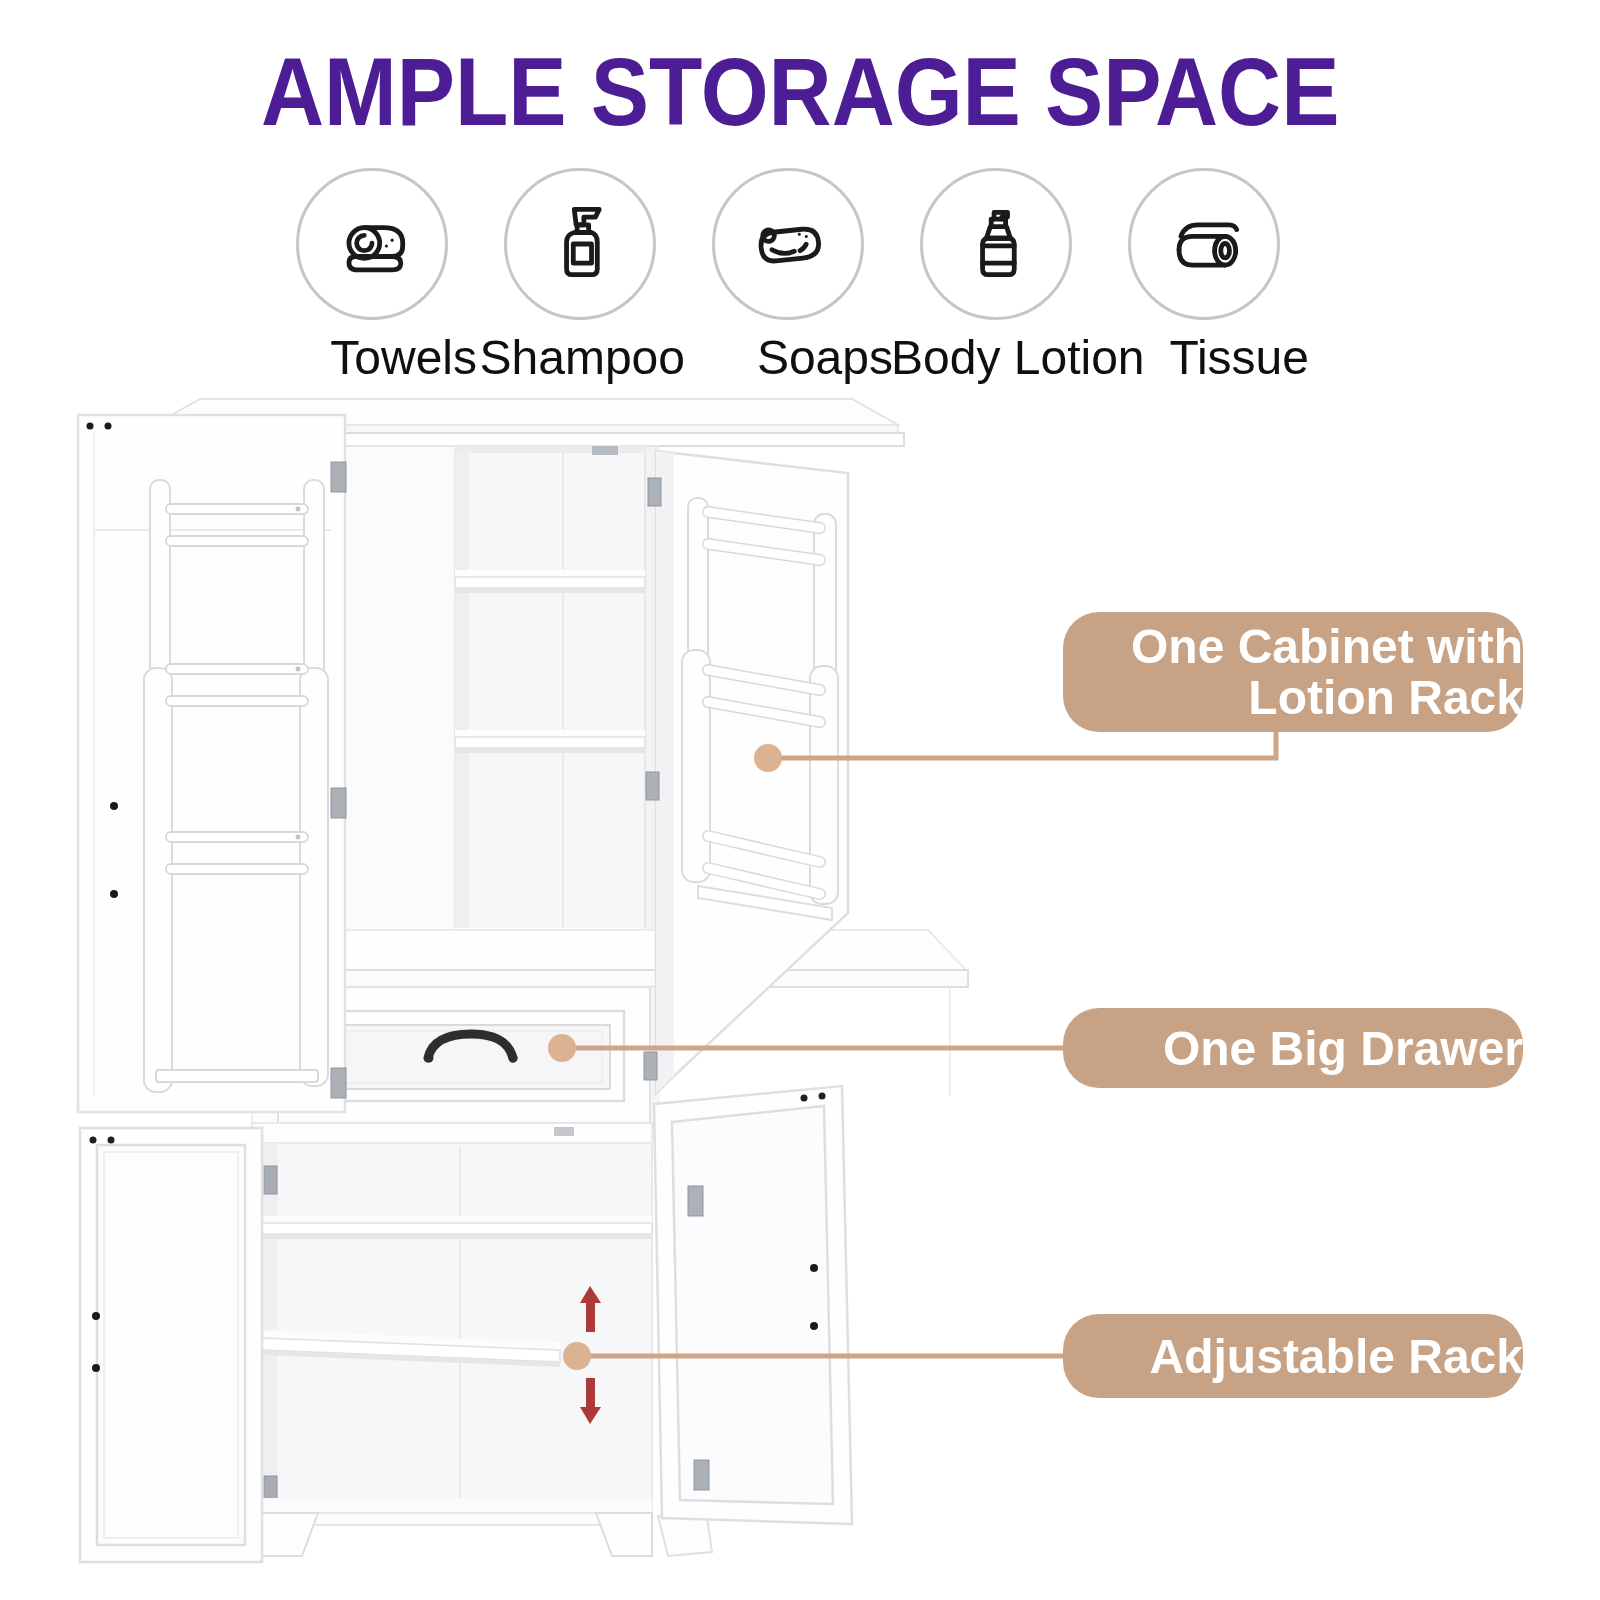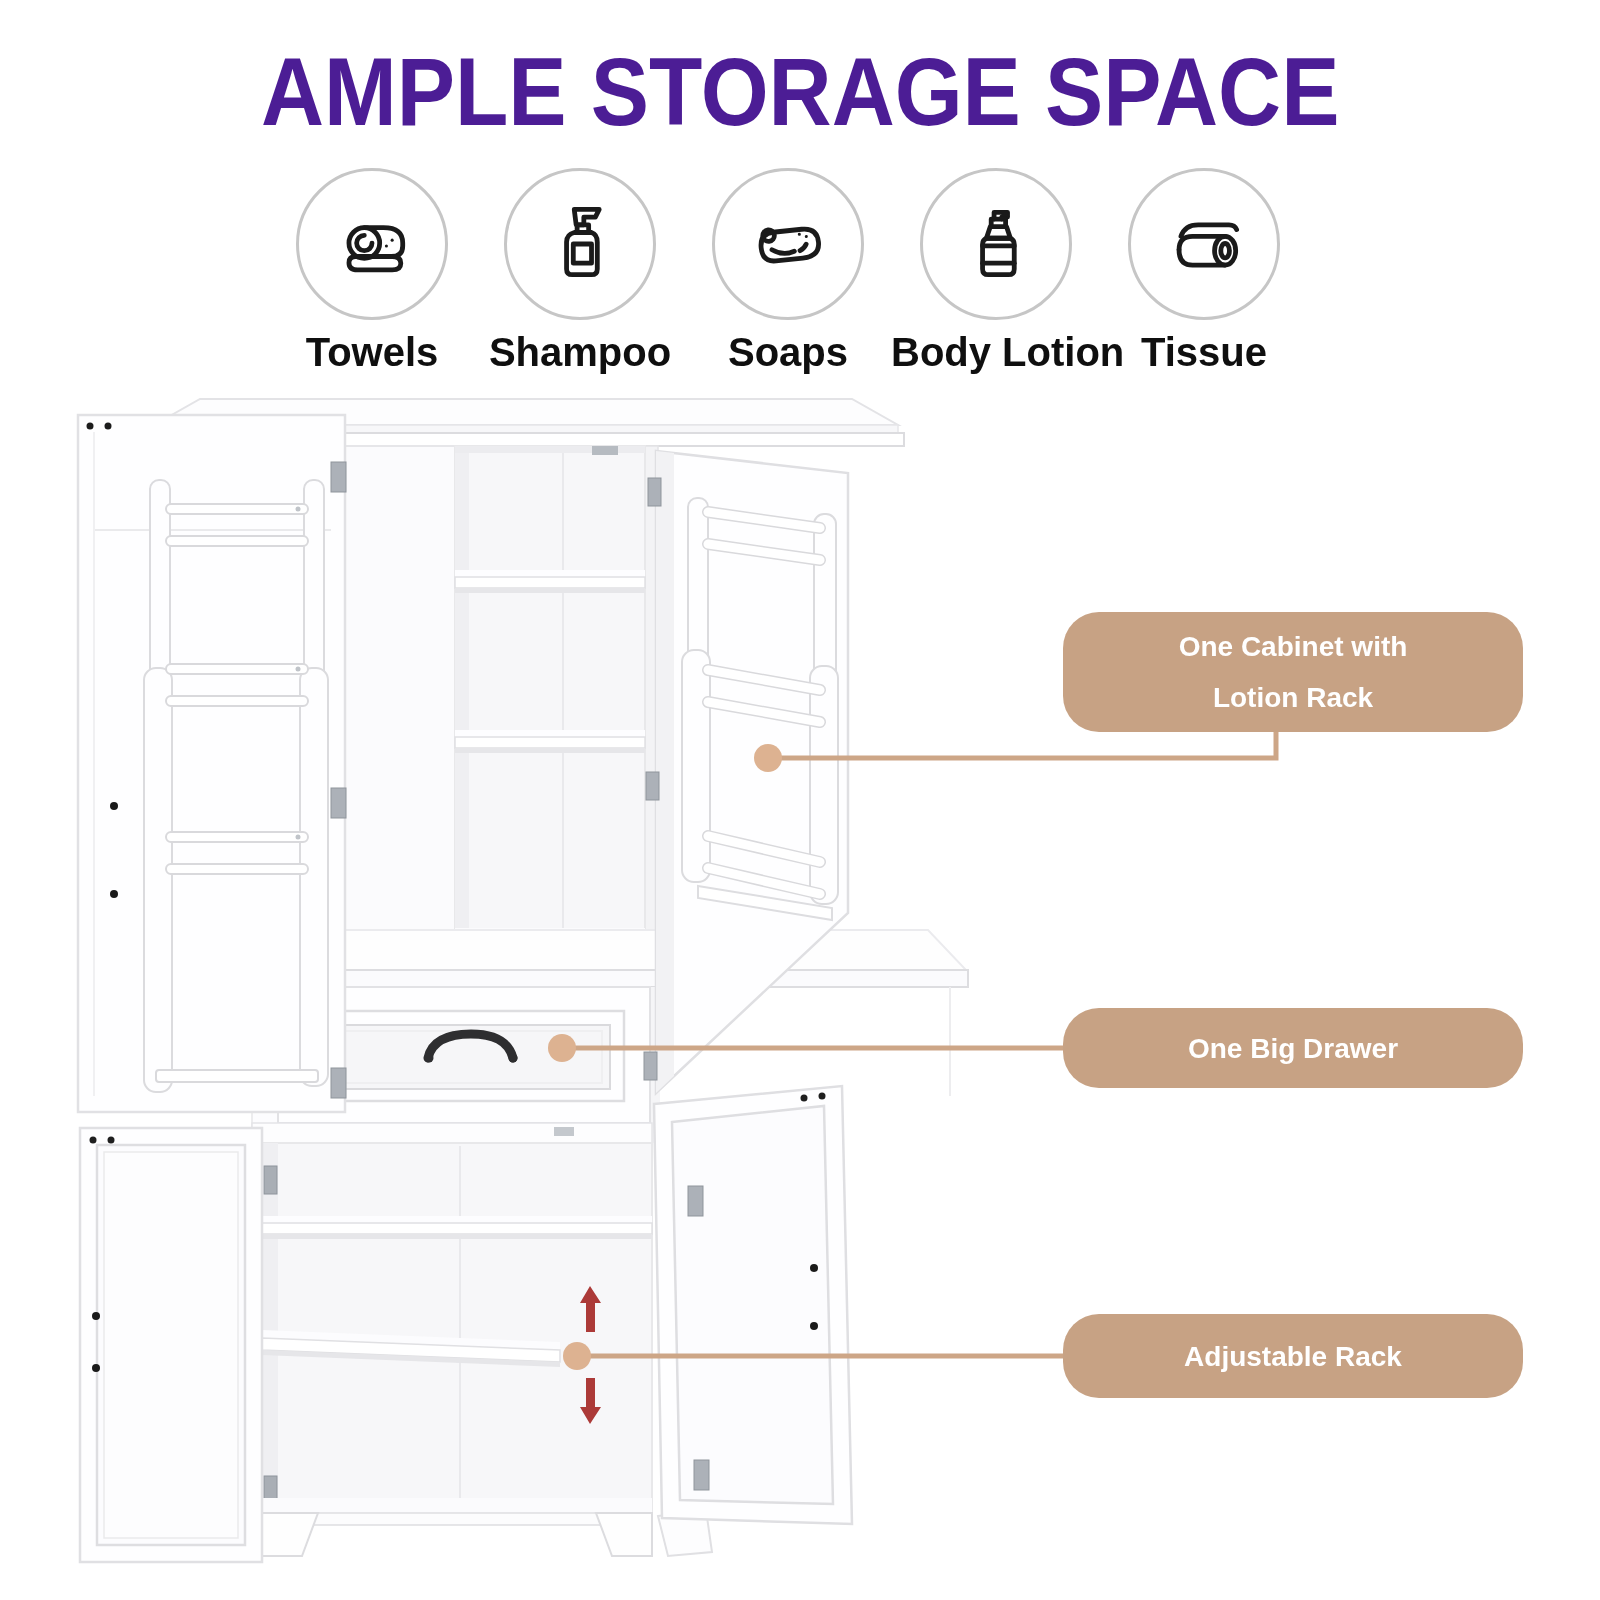--- a/index.html
+++ b/index.html
@@ -14,27 +14,27 @@
   }
   .title span{display:inline-block;transform:scaleX(.9);transform-origin:center;}
   
   .features{position:absolute;left:0;top:168px;width:1600px;height:210px;}
   .feature{position:absolute;width:210px;text-align:center;}
   .feature .ring{
     width:146px;height:146px;border:3px solid #c6c6c6;border-radius:50%;
     margin:0 auto;background:#fff;display:flex;align-items:center;justify-content:center;
   }
   .feature .lbl{
-    margin-top:10px;font-size:40px;font-weight:bold;color:#0f0f0f;white-space:nowrap;
+    margin-top:10px;font-size:48px;font-weight:normal;color:#0f0f0f;white-space:nowrap;text-align:right;
   }
   
   .pill{
     position:absolute;left:1063px;width:460px;background:#c7a284;border-radius:36px;
-    display:flex;flex-direction:column;align-items:center;justify-content:center;
-    color:#ffffff;font-weight:bold;font-size:28px;line-height:51px;text-align:center;
+    display:flex;flex-direction:column;align-items:flex-end;justify-content:center;
+    color:#ffffff;font-weight:bold;font-size:48px;line-height:51px;text-align:center;
     z-index:3;white-space:nowrap;
   }
   #pill-1{top:612px;height:120px;}
   #pill-2{top:1008px;height:80px;}
   #pill-3{top:1314px;height:84px;}
   
   #cabinet-svg{position:absolute;left:0;top:0;z-index:1;}
 </style>
 </head>
 <body>

